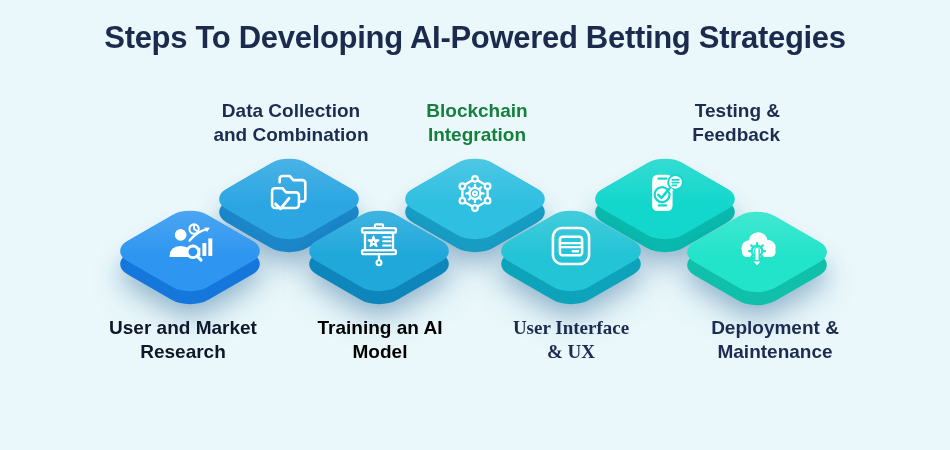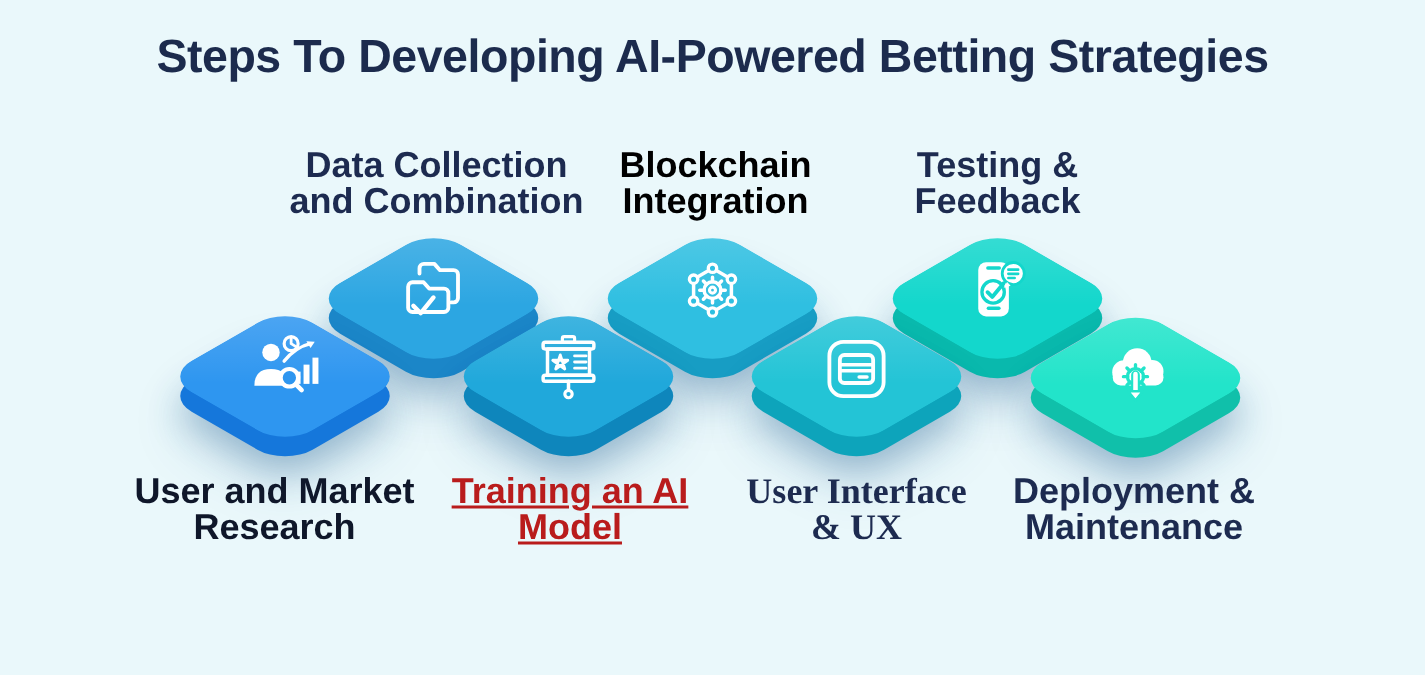--- a/index.html
+++ b/index.html
@@ -28,21 +28,21 @@
     top:0;
     transform:scaleY(0.575) rotate(45deg);
     background-image:linear-gradient(135deg, rgba(255,255,255,0.16), rgba(255,255,255,0) 55%);
   }
   .icon {
     position:absolute; left:50%; top:50%; width:56px; height:56px;
     margin-left:-28px; margin-top:-33px; z-index:4;
   }
   .label {
     position:absolute; width:230px; text-align:center; white-space:pre-line;
-    font-size:24px; line-height:24px; font-weight:700; z-index:5;
+    font-size:19px; line-height:24px; font-weight:700; z-index:5;
   }
 </style>
 </head>
 <body>
 
 <div class="stage" style="background-color: rgb(234, 248, 251);">
 
   <h1 class="title" style="color: rgb(28, 43, 77);">Steps To Developing AI-Powered Betting Strategies</h1>
 
   <div class="step row-high">
@@ -69,40 +69,40 @@
         <circle cx="34.8" cy="17.25" r="2.4" stroke-width="1.9" fill="#2FBFE1"></circle>
         <circle cx="34.8" cy="29.75" r="2.4" stroke-width="1.9" fill="#2FBFE1"></circle>
         <circle cx="24" cy="36" r="2.4" stroke-width="1.9" fill="#2FBFE1"></circle>
         <circle cx="13.2" cy="29.75" r="2.4" stroke-width="1.9" fill="#2FBFE1"></circle>
         <circle cx="13.2" cy="17.25" r="2.4" stroke-width="1.9" fill="#2FBFE1"></circle>
         <circle cx="24" cy="23.5" r="4.8"></circle>
         <path d="M28.8 23.5 H31.3 M27.4 26.9 L29.2 28.7 M24 28.3 V30.8 M20.6 26.9 L18.8 28.7 M19.2 23.5 H16.7 M20.6 20.1 L18.8 18.3 M24 18.7 V16.2 M27.4 20.1 L29.2 18.3"></path>
         <circle cx="24" cy="23.5" r="1.7" stroke-width="1.8"></circle>
       </svg>
     </div>
-    <div class="label" style="left: 362px; top: 99px; color: #000000;">Blockchain
+    <div class="label" style="left: 362px; top: 99px; color: #15803d;">Blockchain
 Integration</div>
   </div>
 
   <div class="step row-high">
     <div class="tile" style="left:608px; top:142px;">
       <div class="tile-side" style="background-color: rgb(9, 185, 173);"></div>
       <div class="tile-top" style="background-color: rgb(19, 215, 204);"></div>
       <svg class="icon" viewBox="0 0 48 48" fill="none" stroke-linecap="round" stroke-linejoin="round">
         <rect x="13" y="7.5" width="17.5" height="31" rx="4.5" fill="#fff"></rect>
         <path d="M18.5 10.8 h6.5" stroke-width="2" stroke="#13D7CC"></path>
         <circle cx="21.5" cy="24.5" r="6.4" fill="#fff" stroke-width="1.9" stroke="#13D7CC"></circle>
         <path d="M18.3 24.7 l2.7 2.7 6.5 -7.8" stroke-width="2.2" stroke="#13D7CC"></path>
         <path d="M18.8 33.8 h6" stroke-width="2" stroke="#13D7CC"></path>
         <circle cx="33" cy="14" r="6.3" fill="#fff" stroke-width="1.6" stroke="#13D7CC"></circle>
         <path d="M29.5 18.8 l-2 3.4 4 -1.2 z" fill="#fff"></path>
         <path d="M30.2 11.8 h5.6 M30.2 14.2 h5.6 M30.2 16.6 h3.6" stroke-width="1.5" stroke="#13D7CC"></path>
       </svg>
     </div>
-    <div class="label" style="left: 550px; top: 99px; color: rgb(29, 43, 80);">Testing &amp;
+    <div class="label" style="left: 550px; top: 99px; color: rgb(29, 43, 80); text-align: right;">Testing &amp;
 Feedback</div>
   </div>
 
   <div class="step row-low">
     <div class="tile" style="left:133px; top:194px;">
       <div class="tile-side" style="background-color: rgb(21, 119, 219);"></div>
       <div class="tile-top" style="background-color: rgb(46, 150, 240);"></div>
       <svg class="icon" viewBox="0 0 48 48" fill="none" stroke="#fff" stroke-width="2.2" stroke-linecap="round" stroke-linejoin="round">
         <circle cx="16" cy="14.5" r="5" fill="#fff" stroke="none"></circle>
         <path d="M6.5 33.5 q0 -9.5 9.5 -9.5 q9.5 0 9.5 9.5 z" fill="#fff" stroke="none"></path>
@@ -129,21 +129,21 @@
         <rect x="20.5" y="5.5" width="7" height="3.2" rx="1" stroke-width="1.8"></rect>
         <rect x="9.5" y="8.7" width="29" height="3.8" rx="1.2"></rect>
         <rect x="12" y="12.5" width="24" height="15"></rect>
         <path d="M19.3 15.9 L21.9 24 L15 19 H23.6 L16.7 24 Z" stroke-width="1.6"></path>
         <path d="M27.5 16.5 h6.5 M27.5 20 h6.5 M27.5 23.5 h6.5" stroke-width="1.7"></path>
         <rect x="9.5" y="27.5" width="29" height="3.5" rx="1.2"></rect>
         <path d="M24 31 v4.5"></path>
         <circle cx="24" cy="38.3" r="2.1" stroke-width="1.8"></circle>
       </svg>
     </div>
-    <div class="label" style="left: 265px; top: 316px; color: #b91c1c; text-decoration: underline;">Training an AI
+    <div class="label" style="left: 265px; top: 316px; color: #000000;">Training an AI
 Model</div>
   </div>
 
   <div class="step row-low">
     <div class="tile" style="left:514px; top:194px;">
       <div class="tile-side" style="background-color: rgb(13, 164, 187);"></div>
       <div class="tile-top" style="background-color: rgb(35, 196, 214);"></div>
       <svg class="icon" viewBox="0 0 48 48" fill="none" stroke="#fff" stroke-width="2.2" stroke-linecap="round" stroke-linejoin="round">
         <rect x="8.5" y="8.5" width="31" height="31" rx="8"></rect>
         <rect x="14.5" y="16" width="19" height="16" rx="2.5"></rect>
@@ -164,17 +164,17 @@
         <circle cx="25" cy="19.5" r="8.2" fill="#fff"></circle>
         <circle cx="33.5" cy="24.5" r="6.5" fill="#fff"></circle>
         <rect x="11" y="23.5" width="29" height="9" rx="4.5" fill="#fff"></rect>
         <circle cx="24" cy="27.5" r="4.6" fill="#fff" stroke-width="1.9" stroke="#22E4CA"></circle>
         <path d="M28.4 27.5 H30.9 M27.1 30.6 L28.9 32.4 M24 31.9 V34.4 M20.9 30.6 L19.1 32.4 M19.6 27.5 H17.1 M20.9 24.4 L19.1 22.6 M24 23.1 V20.6 M27.1 24.4 L28.9 22.6" stroke-width="1.9" stroke="#22E4CA"></path>
         <path d="M24 26.5 V36.5" stroke-width="5" stroke="#22E4CA"></path>
         <path d="M24 26 V36" stroke="#fff" stroke-width="2.6"></path>
         <path d="M24 41 l-4.2 -5.2 h8.4 z" fill="#fff" stroke-width="1.4" stroke="#22E4CA"></path>
       </svg>
     </div>
-    <div class="label" style="left: 641px; top: 316px; color: rgb(29, 43, 80);">Deployment &amp;
+    <div class="label" style="left: 660px; top: 316px; color: rgb(29, 43, 80);">Deployment &amp;
 Maintenance</div>
   </div>
 
 </div>
 
 </body></html>

